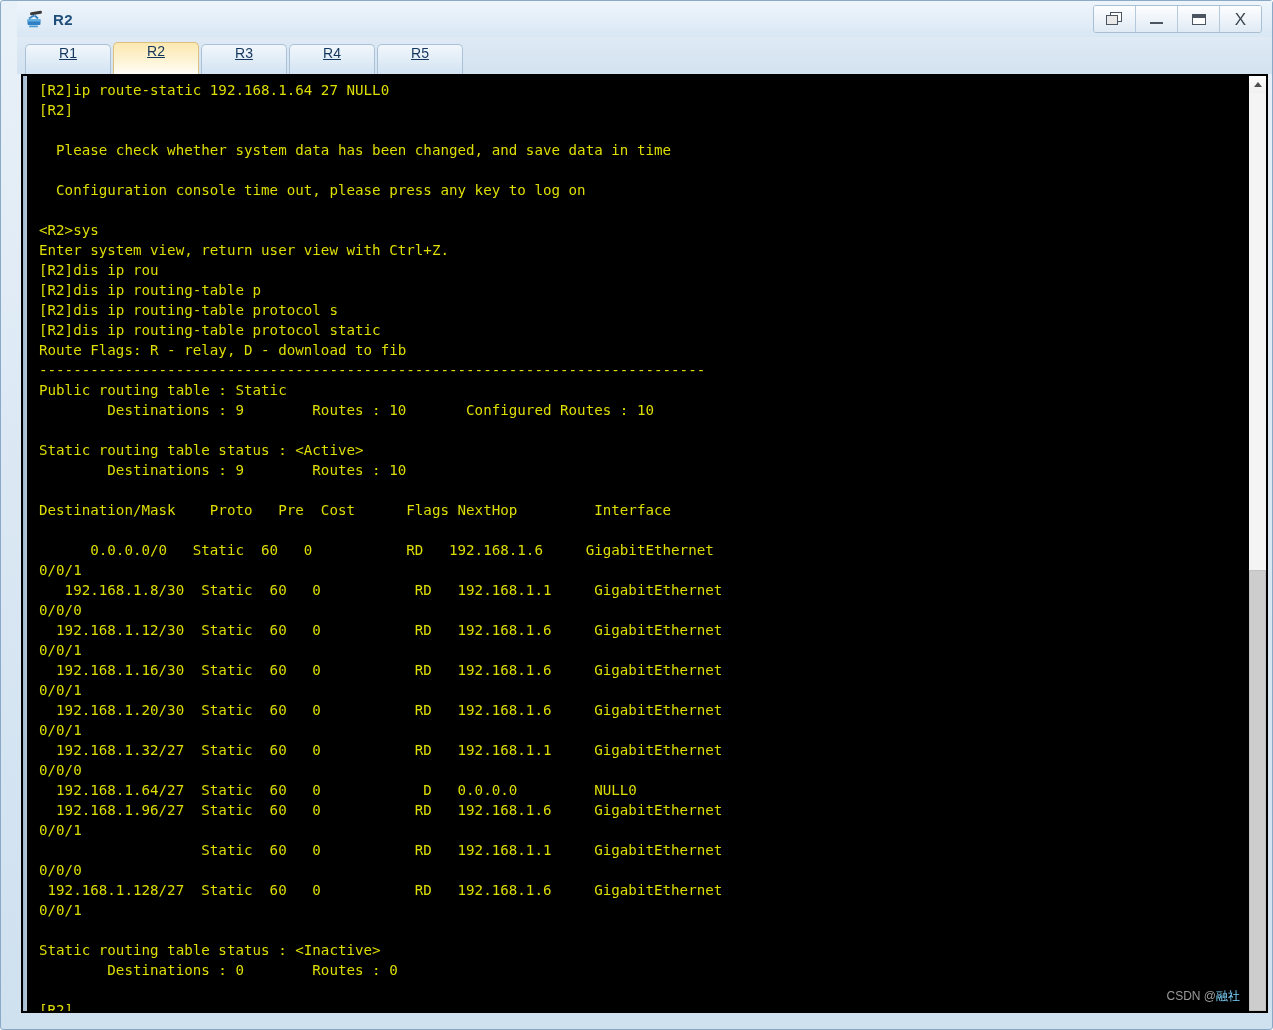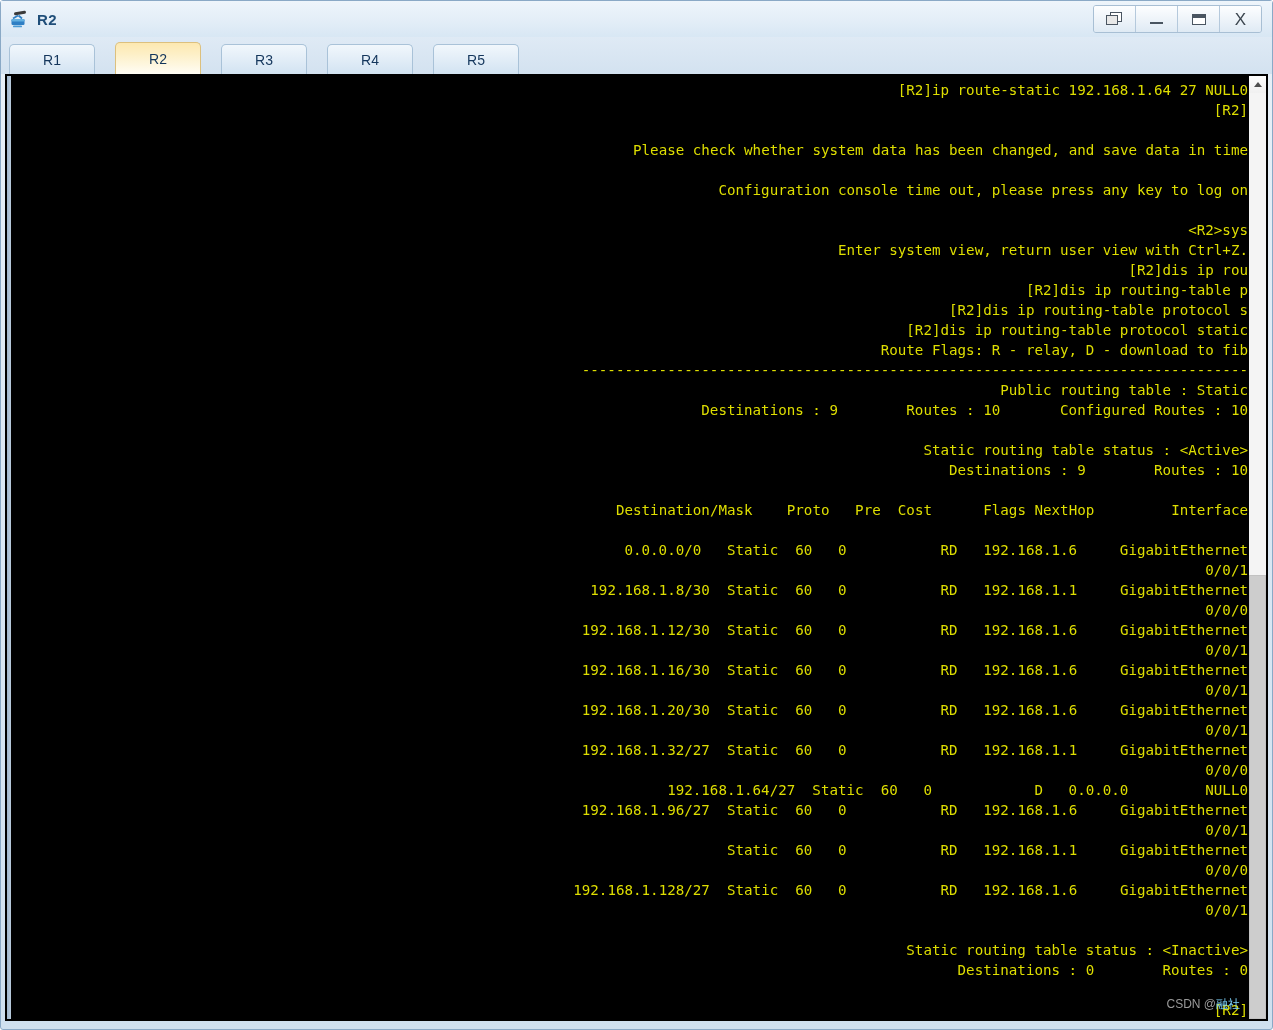--- a/index.html
+++ b/index.html
@@ -20,20 +20,21 @@
     position: absolute;
     left: 0; top: 0;
     width: 1273px;
     height: 1030px;
     box-sizing: border-box;
     background: linear-gradient(180deg, #e9f1f8 0%, #dbe8f4 45%, #cfe0ef 100%);
     border: 1px solid #8aa9c6;
     border-radius: 3px;
     display: flex;
     flex-direction: column;
+    padding-left: 16px;
   }
 
   
   .titlebar {
     position: relative;
     height: 36px;
     flex: 0 0 36px;
     display: flex;
     align-items: center;
     padding: 0 4px 0 8px;
@@ -119,50 +120,50 @@
     height: 37px;
     display: flex;
     align-items: flex-end;
     padding: 0 0 0 8px;
     background: linear-gradient(180deg, #dfeaf5 0%, #d3e2f0 100%);
   }
   .tab {
     height: 30px;
     min-width: 86px;
     box-sizing: border-box;
-    margin-right: 20px;
-    display: flex;
-    align-items: center;
+    margin-right: 2px;
+    display: flex;
+    align-items: flex-start;
     justify-content: center;
     font-size: 14px;
     color: #14365c;
     border: 1px solid #a9c2d8;
     border-bottom: none;
     border-radius: 5px 5px 0 0;
     background: linear-gradient(180deg, #f1f7fc 0%, #e2edf7 50%, #d2e3f2 100%);
+    text-decoration: underline;
   }
   .tab.active {
     background: linear-gradient(180deg, #fde8b0 0%, #fdf0c8 38%, #fffdf5 100%);
     border-color: #dcc07e;
     color: #13365c;
     height: 32px;
   }
 
   
   .term-wrap {
     flex: 1 1 auto;
     position: relative;
     display: flex;
     background: #000000;
     border-top: 1px solid #000;
-    margin: 0 4px 8px 4px;
+    margin: 0 4px 16px 4px;
     border: 2px solid #000000;
     box-sizing: border-box;
     overflow: hidden;
-    text-align: right;
   }
   .term-leftrule {
     width: 4px;
     flex: 0 0 4px;
     background: linear-gradient(90deg,#9fb6cc 0%, #b9cbdd 100%);
   }
   .terminal {
     flex: 1 1 auto;
     background: #000000;
     color: #dede00;

